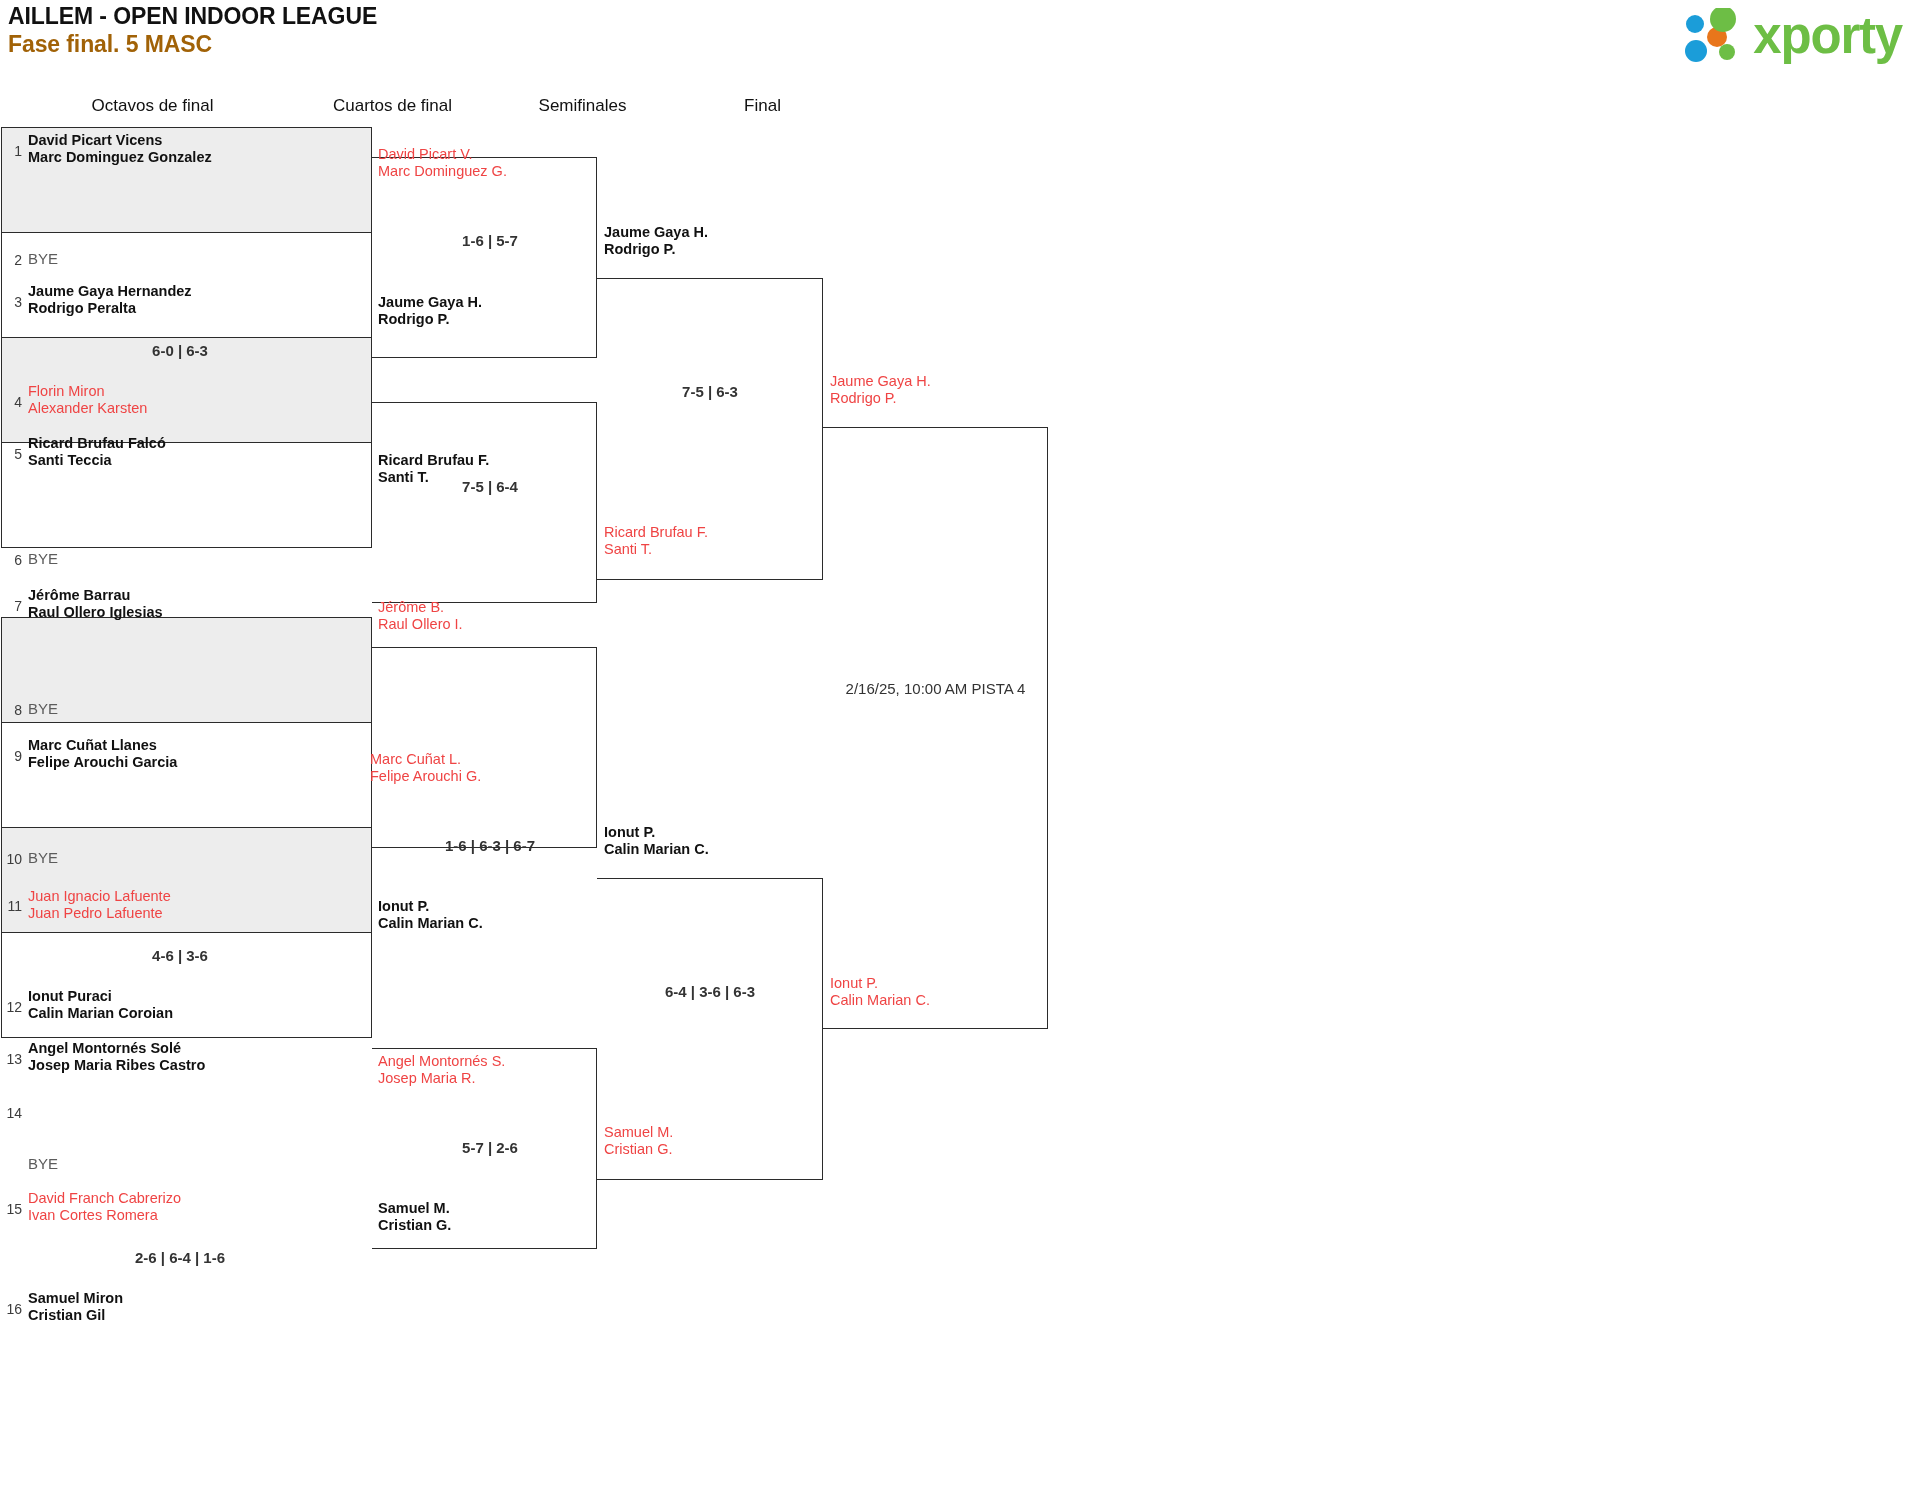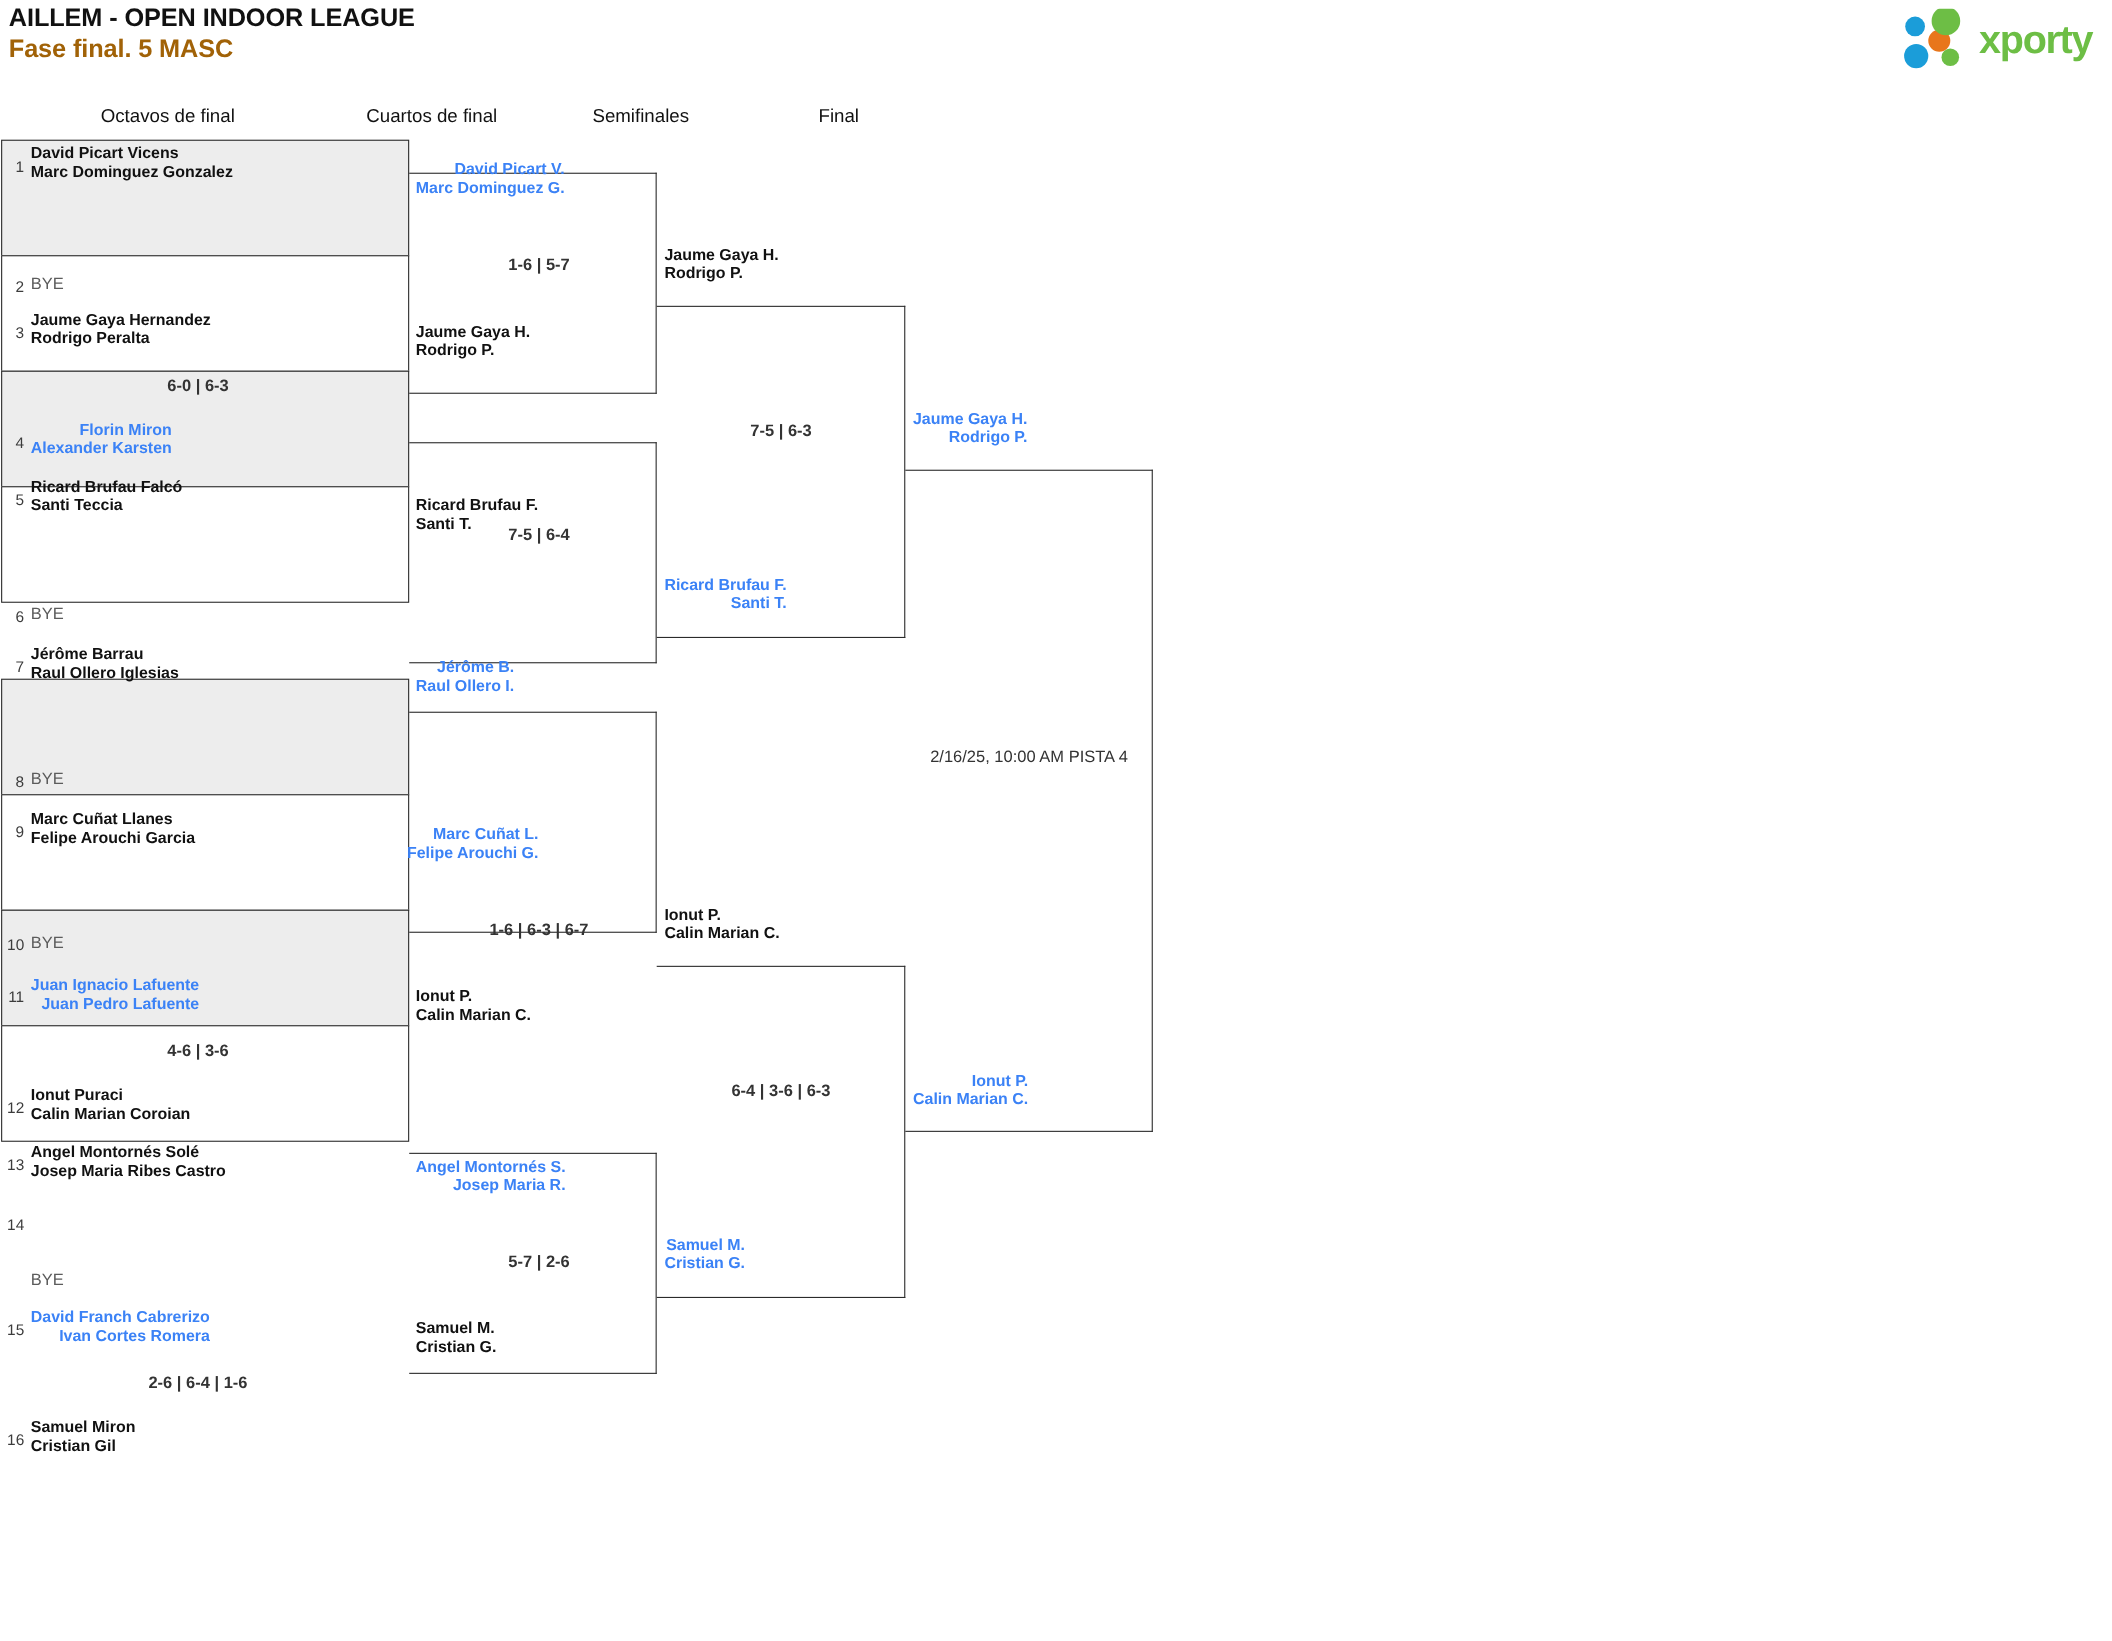--- a/index.html
+++ b/index.html
@@ -46,21 +46,21 @@
   .logo {
     position: absolute;
     right: 18px;
     top: 8px;
     display: flex;
     align-items: center;
     gap: 6px;
   }
   .logo-mark { display:block; }
   .logo-word {
-    font-size: 36px;
+    font-size: 51px;
     font-weight: 700;
     color: #6DBE45;
     letter-spacing: -1.2px;
     line-height: 50px;
   }
 
   
   .round-head {
     position: absolute;
     font-size: 17px;
@@ -98,21 +98,21 @@
   }
 
   .team {
     position: absolute;
     font-size: 14.5px;
     line-height: 17px;
     white-space: nowrap;
   }
   .team .l { display: block; }
   .team.win  { color: #111111; font-weight: 700; }
-  .team.lose { color: #3b82f6; font-weight: 700; text-align: right; }
+  .team.lose { color: #ef4444; font-weight: 400; }
   .team.bye  { color: #5c5c5c; font-weight: 400; font-size: 15px; }
 
   .score {
     position: absolute;
     font-size: 15px;
     color: #333333;
     white-space: nowrap;
     text-align: center;
     font-weight: bold;
   }

